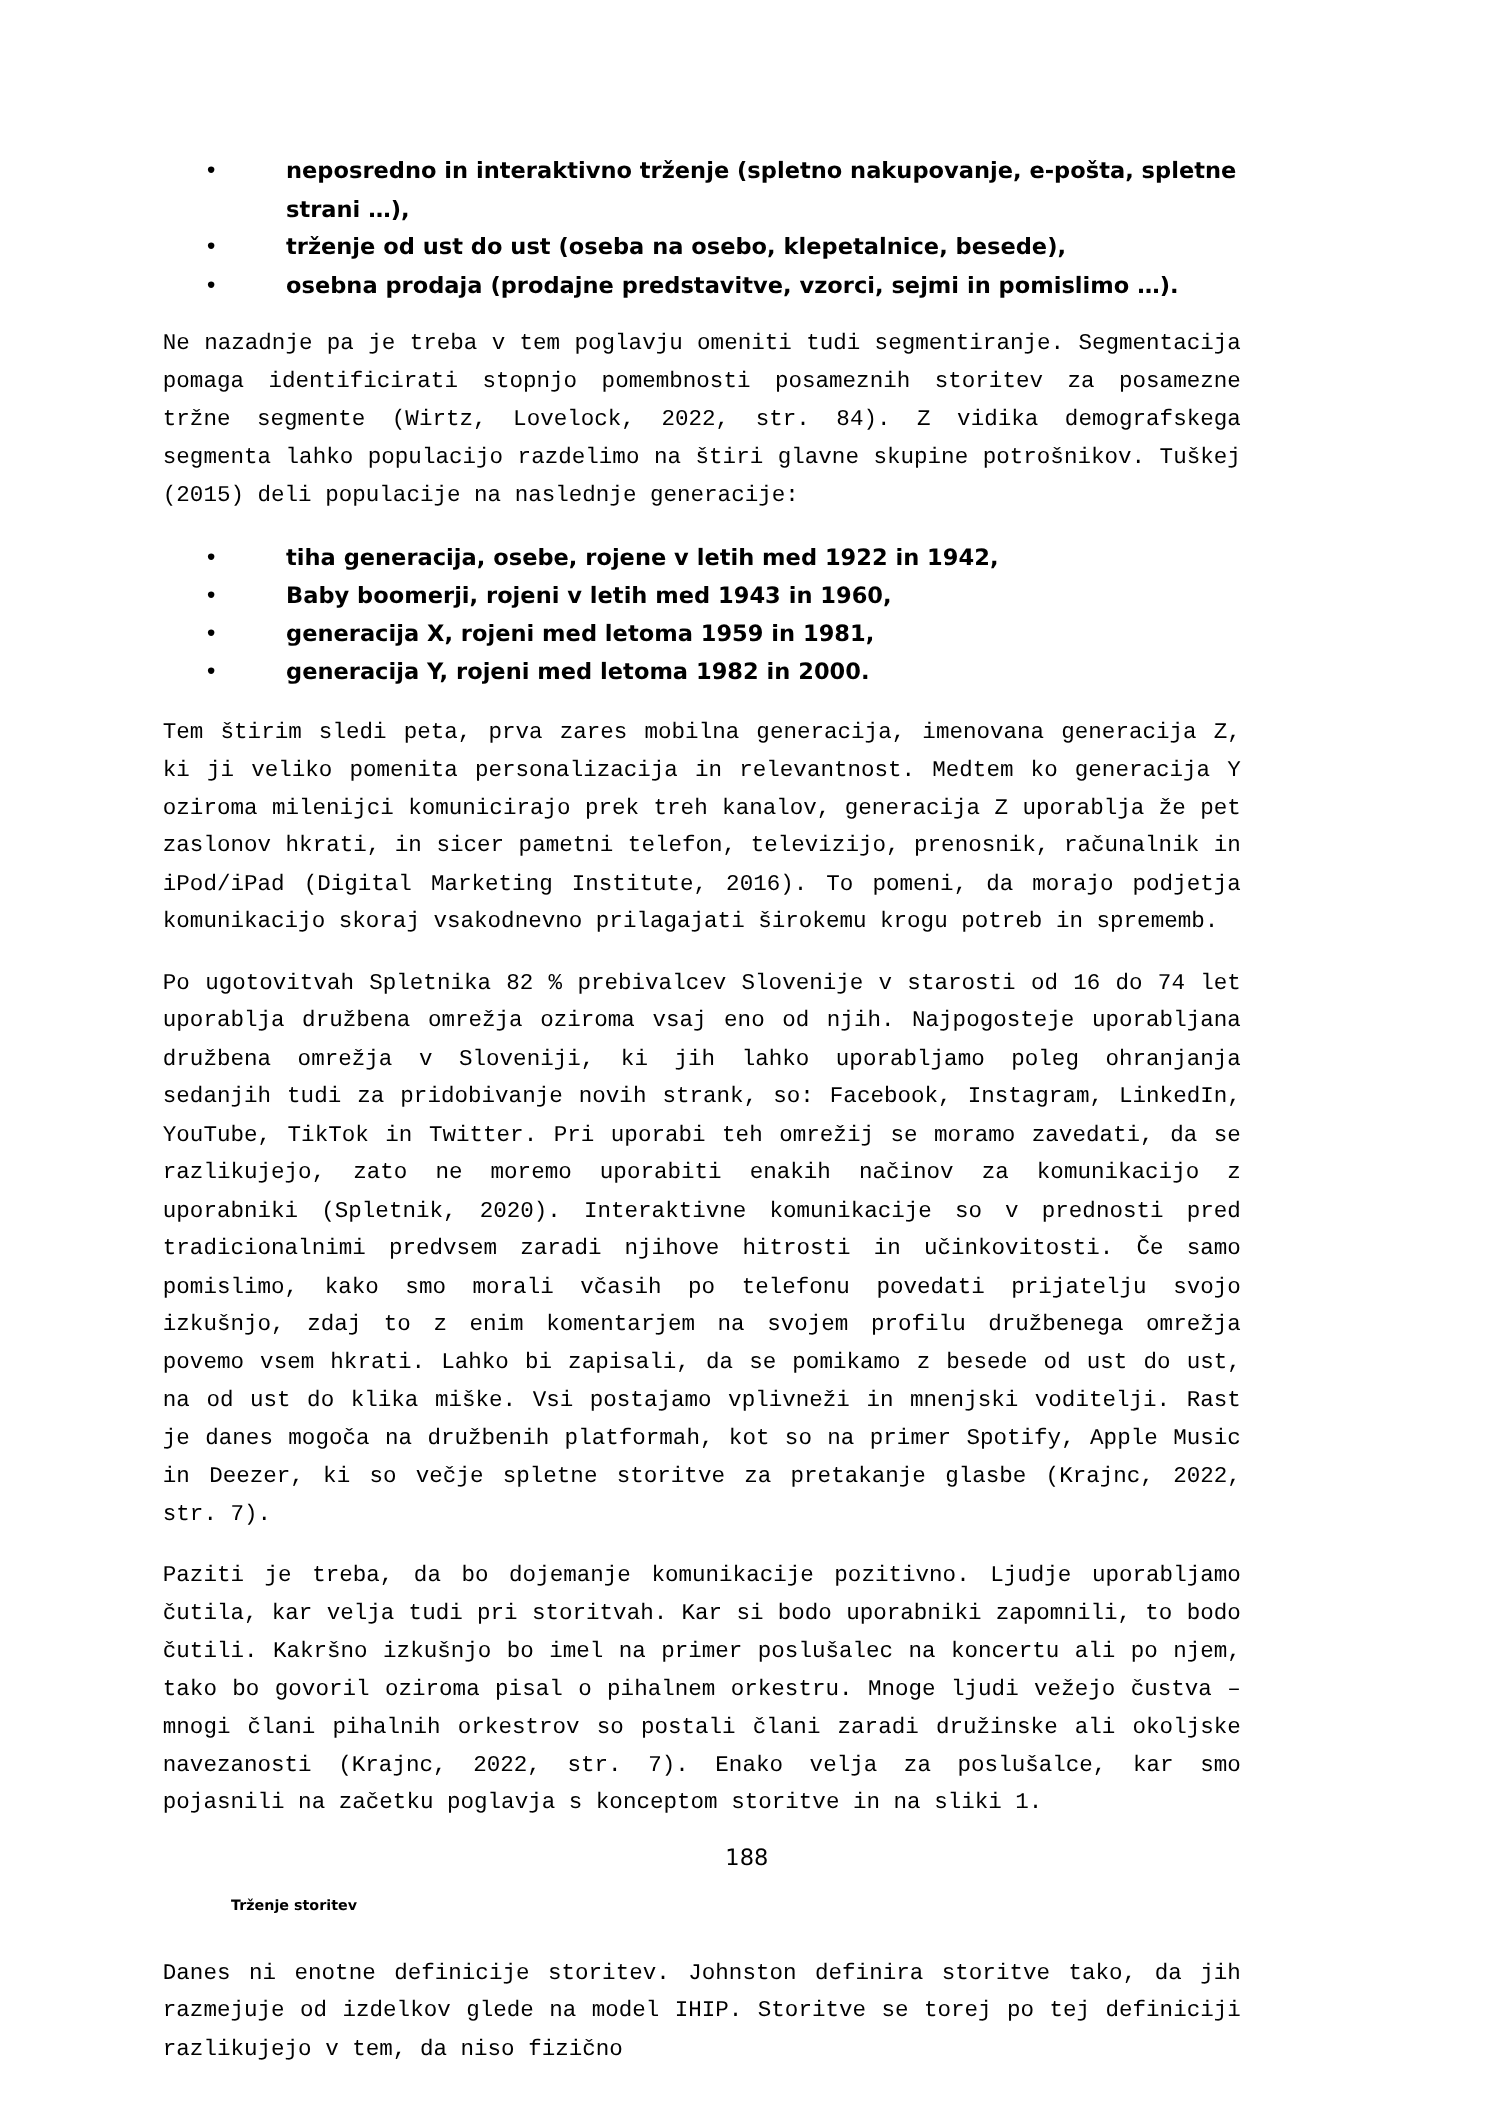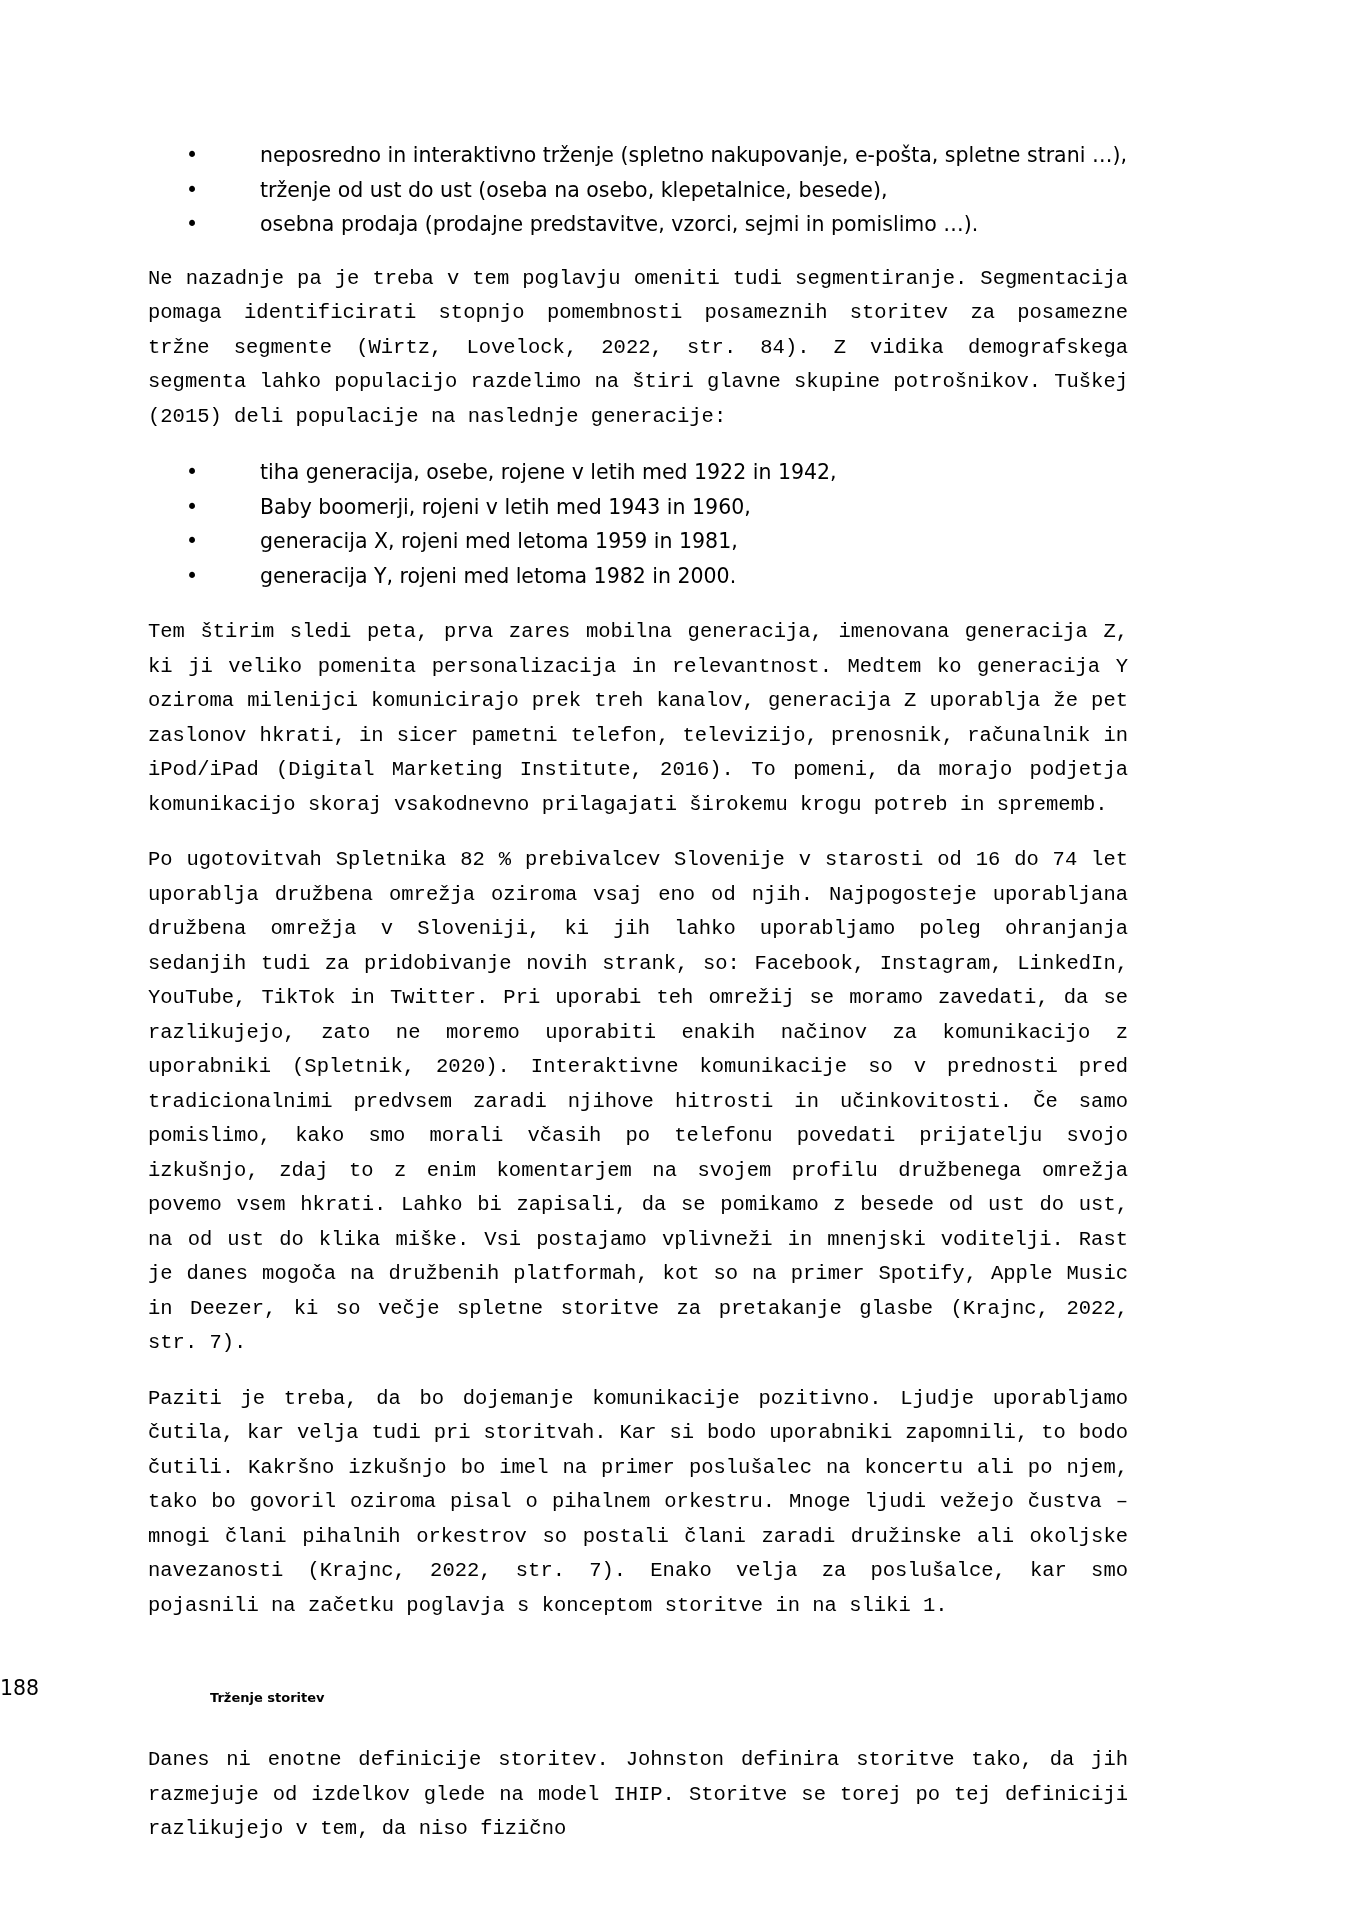--- a/index.html
+++ b/index.html
@@ -47,39 +47,41 @@
   }
   ul.bullets li .dot {
     position: absolute;
     left: 38px;
     top: 0;
     font-size: 20.5px;
     line-height: 34.5px;
   }
   ul.bullets li .li-text {
     display: block;
+    font-weight: bold;
   }
   ul.bullets.first-list {
     margin-bottom: 20px;
   }
   ul.bullets.second-list {
     margin: 0 0 22px 0;
   }
   h3.subheading {
     font-size: 13px;
     font-weight: bold;
     margin: 60px 0 30px 62px;
     line-height: 30px;
     font-family: "DejaVu Sans", sans-serif;
   }
   .page-number {
     position: absolute;
     left: 0;
     right: 0;
     top: 1676px;
+    text-align: center;
     font-size: 20.5px;
     font-family: "DejaVu Sans", sans-serif;
   }
 </style>
 </head>
 <body>
 
 <div class="page">
   <div class="content">
 

